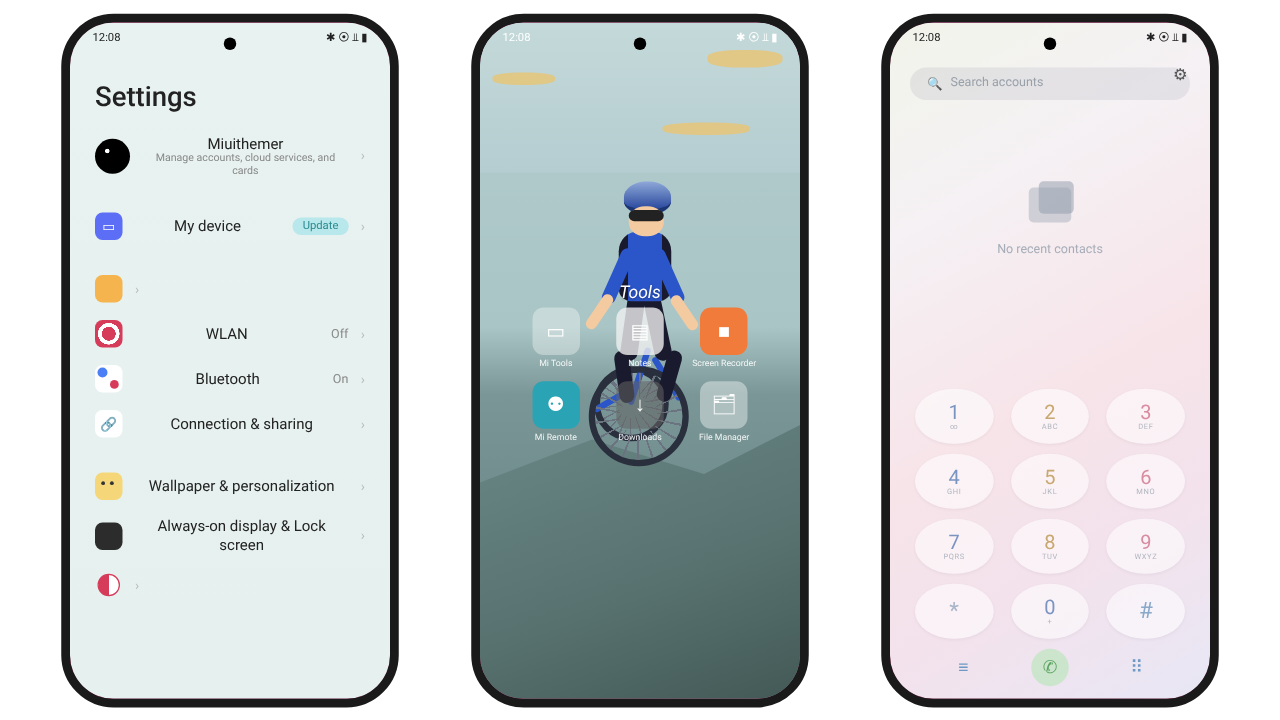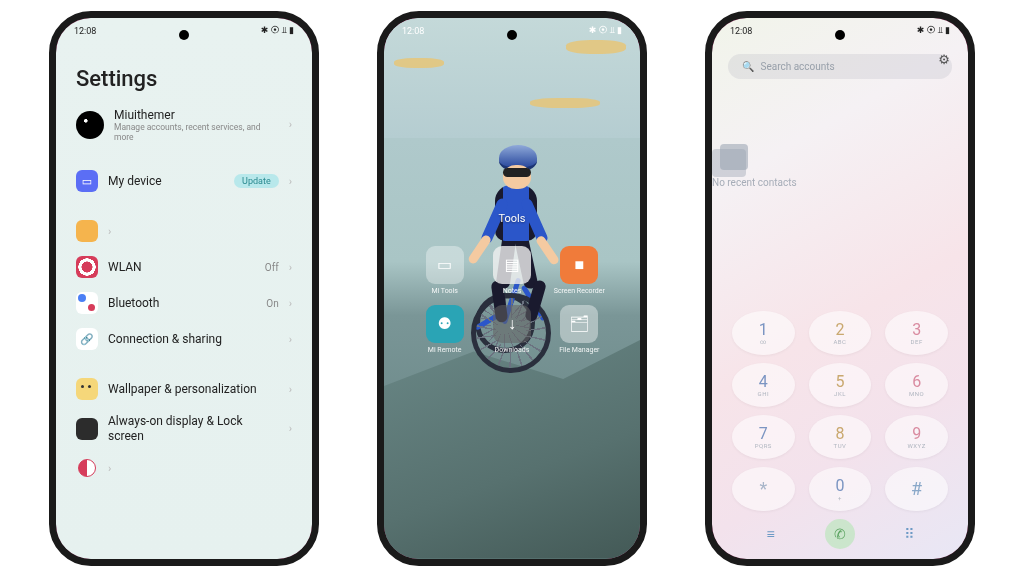--- a/index.html
+++ b/index.html
@@ -36,21 +36,21 @@
   .statusbar.dark { color: #222; }
   .statusbar.light { color: #fff; }
   .sb-right { display: flex; gap: 3px; align-items: center; }
 
   
   .settings-bg { background: linear-gradient(#e8f2f0, #e6f1ef); width:100%; height:100%; padding: 32px 18px 0 18px; color:#222; }
   .settings-title { font-size: 22px; font-weight: 500; margin: 16px 0 10px 2px; }
   .search-settings { color:#999; font-size:11px; padding: 6px 2px 14px 12px; }
   .row { display:flex; align-items:center; padding: 7px 2px; gap:10px; font-size:12px; }
   .row .icon-box { width:22px; height:22px; border-radius:6px; display:flex; align-items:center; justify-content:center; flex-shrink:0; font-size:11px; }
-  .row .label { flex:1; line-height:1.2; }
+  .row .label { flex:1; line-height:1.2;text-align:center; }
   .row .sub { font-size:8.5px; color:#888; }
   .row .trail { font-size:10px; color:#888; }
   .chevron { color:#bbb; font-size:11px; }
   .badge { background:#b8e8eb; color:#2a8a90; font-size:9px; padding:2px 8px; border-radius:10px; }
   .gap { height: 14px; }
   .avatar { width:28px;height:28px;border-radius:50%; background: radial-gradient(circle at 35% 35%, #fff 0 6%, #000 8% 100%); flex-shrink:0; }
   .ic-device { background:#5b6ef5; color:#fff; }
   .ic-sim { background:#f5b44d; }
   .ic-wlan { background: radial-gradient(circle,#d63c5a 35%,#fff 36% 55%,#d63c5a 56%); border-radius:50%; }
   .ic-bt { background:#fff; position:relative; }
@@ -101,42 +101,42 @@
   .aL{top:52px;left:24px;height:48px;transform:rotate(24deg);}
   .aR{top:52px;left:64px;height:48px;transform:rotate(-24deg);}
   .forearm{position:absolute;top:40px;width:9px;height:32px;background:#f4caa1;border-radius:5px;}
   .fL{left:-1px;transform:rotate(10deg);} .fR{left:1px;transform:rotate(-10deg);}
   .leg{position:absolute;width:14px;background:#1a1a2e;border-radius:7px;}
   .lL{top:90px;left:34px;height:54px;transform:rotate(8deg);}
   .lR{top:88px;left:54px;height:56px;transform:rotate(-12deg);}
   .shin{position:absolute;width:12px;height:42px;background:#1a1a2e;border-radius:6px;}
   .sL{top:46px;left:0;transform:rotate(-16deg);} .sR{top:48px;left:2px;transform:rotate(28deg);}
 
-  .tools-label{position:absolute;top:194px;left:50%;transform:translateX(-50%);color:#fff;font-size:11px;text-shadow:0 1px 2px rgba(0,0,0,.4);}
+  .tools-label{position:absolute;top:208px;left:50%;transform:translateX(-50%);color:#fff;font-size:14px;text-shadow:0 1px 2px rgba(0,0,0,.4);font-style:italic;}
   .app-grid{position:absolute;top:228px;left:50%;transform:translateX(-50%);width:190px;display:grid;grid-template-columns:repeat(3,1fr);gap:10px 12px;}
   .app{display:flex;flex-direction:column;align-items:center;gap:3px;}
   .app .tile{width:38px;height:38px;border-radius:9px;display:flex;align-items:center;justify-content:center;font-size:16px;color:#fff;}
   .app .alabel{font-size:7px;color:#fff;text-align:center;opacity:.9;white-space:nowrap;}
   .t-video{background:rgba(255,255,255,.35);}
   .t-note{background:rgba(240,240,240,.8);}
   .t-rec{background:#f07b3a;}
   .t-remote{background:#2aa4b5;}
   .t-dl{background:rgba(100,100,100,.55);}
   .t-file{background:rgba(255,255,255,.4);}
 
   
   .dialer-bg{width:100%;height:100%;
     background: linear-gradient(150deg,#f1f4ea 0%, #f5f1f4 25%, #f7e4e9 55%, #f3e2ec 75%, #e8e7f5 100%);
     padding-top:32px; position:relative;}
   .gear{position:absolute;top:34px;right:18px;font-size:13px;color:#555;}
   .tabs{display:flex;gap:14px;padding:14px 18px 8px 18px;font-size:11.5px;}
   .tab{color:#8d97a5;}
   .tab.active{color:#6d9aa3;font-weight:500;}
   .search-pill{margin:4px 16px;background:rgba(180,180,190,.25);border-radius:18px;padding:7px 14px;font-size:10px;color:#98a0aa;display:flex;align-items:center;gap:6px;}
-  .empty{display:flex;flex-direction:column;align-items:flex-start;gap:0;margin-top:70px;color:#a6adb8;font-size:10px;}
+  .empty{display:flex;flex-direction:column;align-items:center;gap:16px;margin-top:70px;color:#a6adb8;font-size:10px;}
   .empty-icon{width:34px;height:28px;background:rgba(150,160,175,.4);border-radius:4px;position:relative;}
   .empty-icon::after{content:"";position:absolute;top:-5px;left:8px;width:28px;height:26px;background:rgba(150,160,175,.55);border-radius:4px;}
   .keypad{position:absolute;bottom:48px;left:0;right:0;padding:0 20px;display:grid;grid-template-columns:repeat(3,1fr);gap:8px 14px;}
   .key{height:44px;border-radius:50%;background:rgba(255,255,255,.55);display:flex;flex-direction:column;align-items:center;justify-content:center;box-shadow:0 1px 3px rgba(0,0,0,.05);}
   .key .num{font-size:16px;color:#7b95c2;font-weight:400;}
   .key .let{font-size:6px;color:#b0b6c0;margin-top:-1px;letter-spacing:.5px;}
   .key.sym .num{font-size:18px;}
   .key.k2 .num,.key.k5 .num,.key.k8 .num{color:#c9a86f;}
   .key.k3 .num,.key.k6 .num{color:#d98ba0;}
   .key.k9 .num{color:#d98ba0;}
@@ -158,21 +158,21 @@
       <div class="statusbar dark">
         <span>12:08</span>
         <span class="sb-right">✱ ⦿ ⫫ ▮</span>
       </div>
       <div class="settings-title">Settings</div>
 
       <div class="row">
         <div class="avatar"></div>
         <div class="label">
           <div>Miuithemer</div>
-          <div class="sub">Manage accounts, recent services, and more</div>
+          <div class="sub">Manage accounts, cloud services, and cards</div>
         </div>
         <span class="chevron">›</span>
       </div>
 
       <div class="gap"></div>
 
       <div class="row">
         <div class="icon-box ic-device">▭</div>
         <div class="label">My device</div>
         <span class="badge">Update</span>

